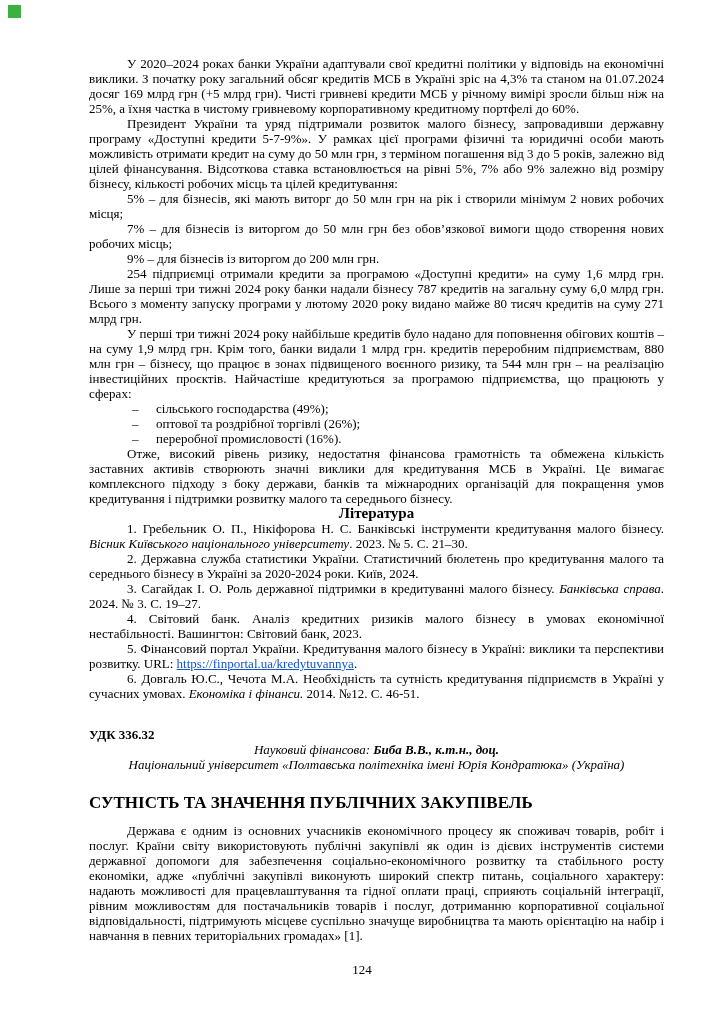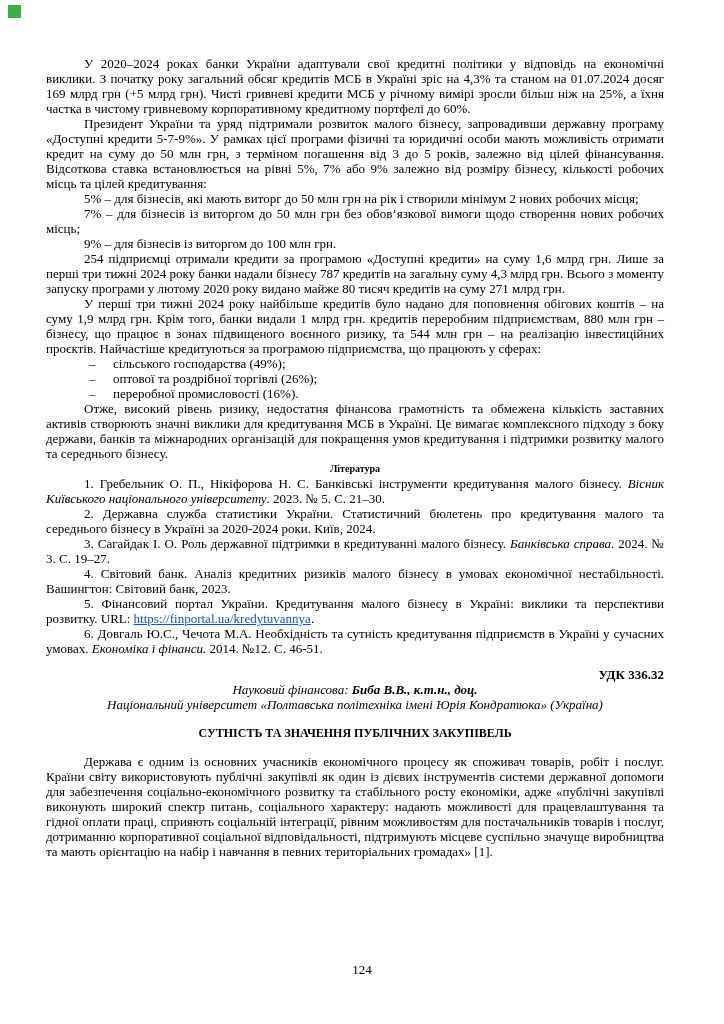--- a/index.html
+++ b/index.html
@@ -8,21 +8,21 @@
     background: #ffffff;
     font-family: "Liberation Serif", "DejaVu Serif", serif;
     color: #000000;
     overflow: hidden;
     position: relative;
   }
   .page {
     position: relative;
     box-sizing: border-box;
     width: 724px; height: 1024px;
-    padding: 56px 60px 0 46px;
+    padding: 56px 60px 0 89px;
   }
   .green-marker {
     position: absolute;
     left: 8px; top: 5px;
     width: 13px; height: 13px;
     background: var(--marker, #3cb043);
   }
   p { margin: 0; }
   .body {
     font-size: 13px;
@@ -32,45 +32,43 @@
   }
   .hang {
     position: relative;
     font-size: 13px;
     line-height: 15px;
     text-align: justify;
     padding-left: 67px;
   }
   .dash { position: absolute; left: 43px; }
   .lit-heading {
-    font-size: 10px;
+    font-size: 15px;
     line-height: 15px;
     text-align: center;
     font-weight: bold;
   }
   .udc {
     font-size: 13px;
     line-height: 15px;
     font-weight: bold;
-    margin-top: 11px;
-    text-align: right;
+    margin-top: 26px;
   }
   .center {
     font-size: 13px;
     line-height: 15px;
     text-align: center;
   }
   .it { font-style: italic; }
   .bi { font-style: italic; font-weight: bold; }
   .title {
-    font-size: 12px;
+    font-size: 17px;
     line-height: 17px;
     font-weight: bold;
-    text-align: center;
-    margin: 13px 0 12px 0;
+    margin: 22px 0 12px 0;
   }
   a.link, .link {
     color: var(--link, #1155cc);
     cursor: pointer;
   }
   .pagenum {
     position: absolute;
     left: 0; top: 962px;
     width: 724px;
     text-align: center;
@@ -81,22 +79,22 @@
 </head>
 <body>
 
 <div class="page">
   <div class="green-marker"></div>
 
   <p class="body">У 2020–2024 роках банки України адаптували свої кредитні політики у відповідь на економічні виклики. З початку року загальний обсяг кредитів МСБ в Україні зріс на 4,3% та станом на 01.07.2024 досяг 169 млрд грн (+5 млрд грн). Чисті гривневі кредити МСБ у річному вимірі зросли більш ніж на 25%, а їхня частка в чистому гривневому корпоративному кредитному портфелі до 60%.</p>
   <p class="body">Президент України та уряд підтримали розвиток малого бізнесу, запровадивши державну програму «Доступні кредити 5-7-9%». У рамках цієї програми фізичні та юридичні особи мають можливість отримати кредит на суму до 50 млн грн, з терміном погашення від 3 до 5 років, залежно від цілей фінансування. Відсоткова ставка встановлюється на рівні 5%, 7% або 9% залежно від розміру бізнесу, кількості робочих місць та цілей кредитування:</p>
   <p class="body">5% – для бізнесів, які мають виторг до 50 млн грн на рік і створили мінімум 2 нових робочих місця;</p>
   <p class="body">7% – для бізнесів із виторгом до 50 млн грн без обов’язкової вимоги щодо створення нових робочих місць;</p>
-  <p class="body">9% – для бізнесів із виторгом до 100 млн грн.</p>
-  <p class="body">254 підприємці отримали кредити за програмою «Доступні кредити» на суму 1,6 млрд грн. Лише за перші три тижні 2024 року банки надали бізнесу 787 кредитів на загальну суму 4,3 млрд грн. Всього з моменту запуску програми у лютому 2020 року видано майже 80 тисяч кредитів на суму 271 млрд грн.</p>
+  <p class="body">9% – для бізнесів із виторгом до 200 млн грн.</p>
+  <p class="body">254 підприємці отримали кредити за програмою «Доступні кредити» на суму 1,6 млрд грн. Лише за перші три тижні 2024 року банки надали бізнесу 787 кредитів на загальну суму 6,0 млрд грн. Всього з моменту запуску програми у лютому 2020 року видано майже 80 тисяч кредитів на суму 271 млрд грн.</p>
   <p class="body">У перші три тижні 2024 року найбільше кредитів було надано для поповнення обігових коштів – на суму 1,9 млрд грн. Крім того, банки видали 1 млрд грн. кредитів переробним підприємствам, 880 млн грн – бізнесу, що працює в зонах підвищеного воєнного ризику, та 544 млн грн – на реалізацію інвестиційних проєктів. Найчастіше кредитуються за програмою підприємства, що працюють у сферах:</p>
 
   <div class="hang">
     <span class="dash">–</span>
     <span>сільського господарства (49%);</span>
   </div>
   <div class="hang">
     <span class="dash">–</span>
     <span>оптової та роздрібної торгівлі (26%);</span>
   </div>

